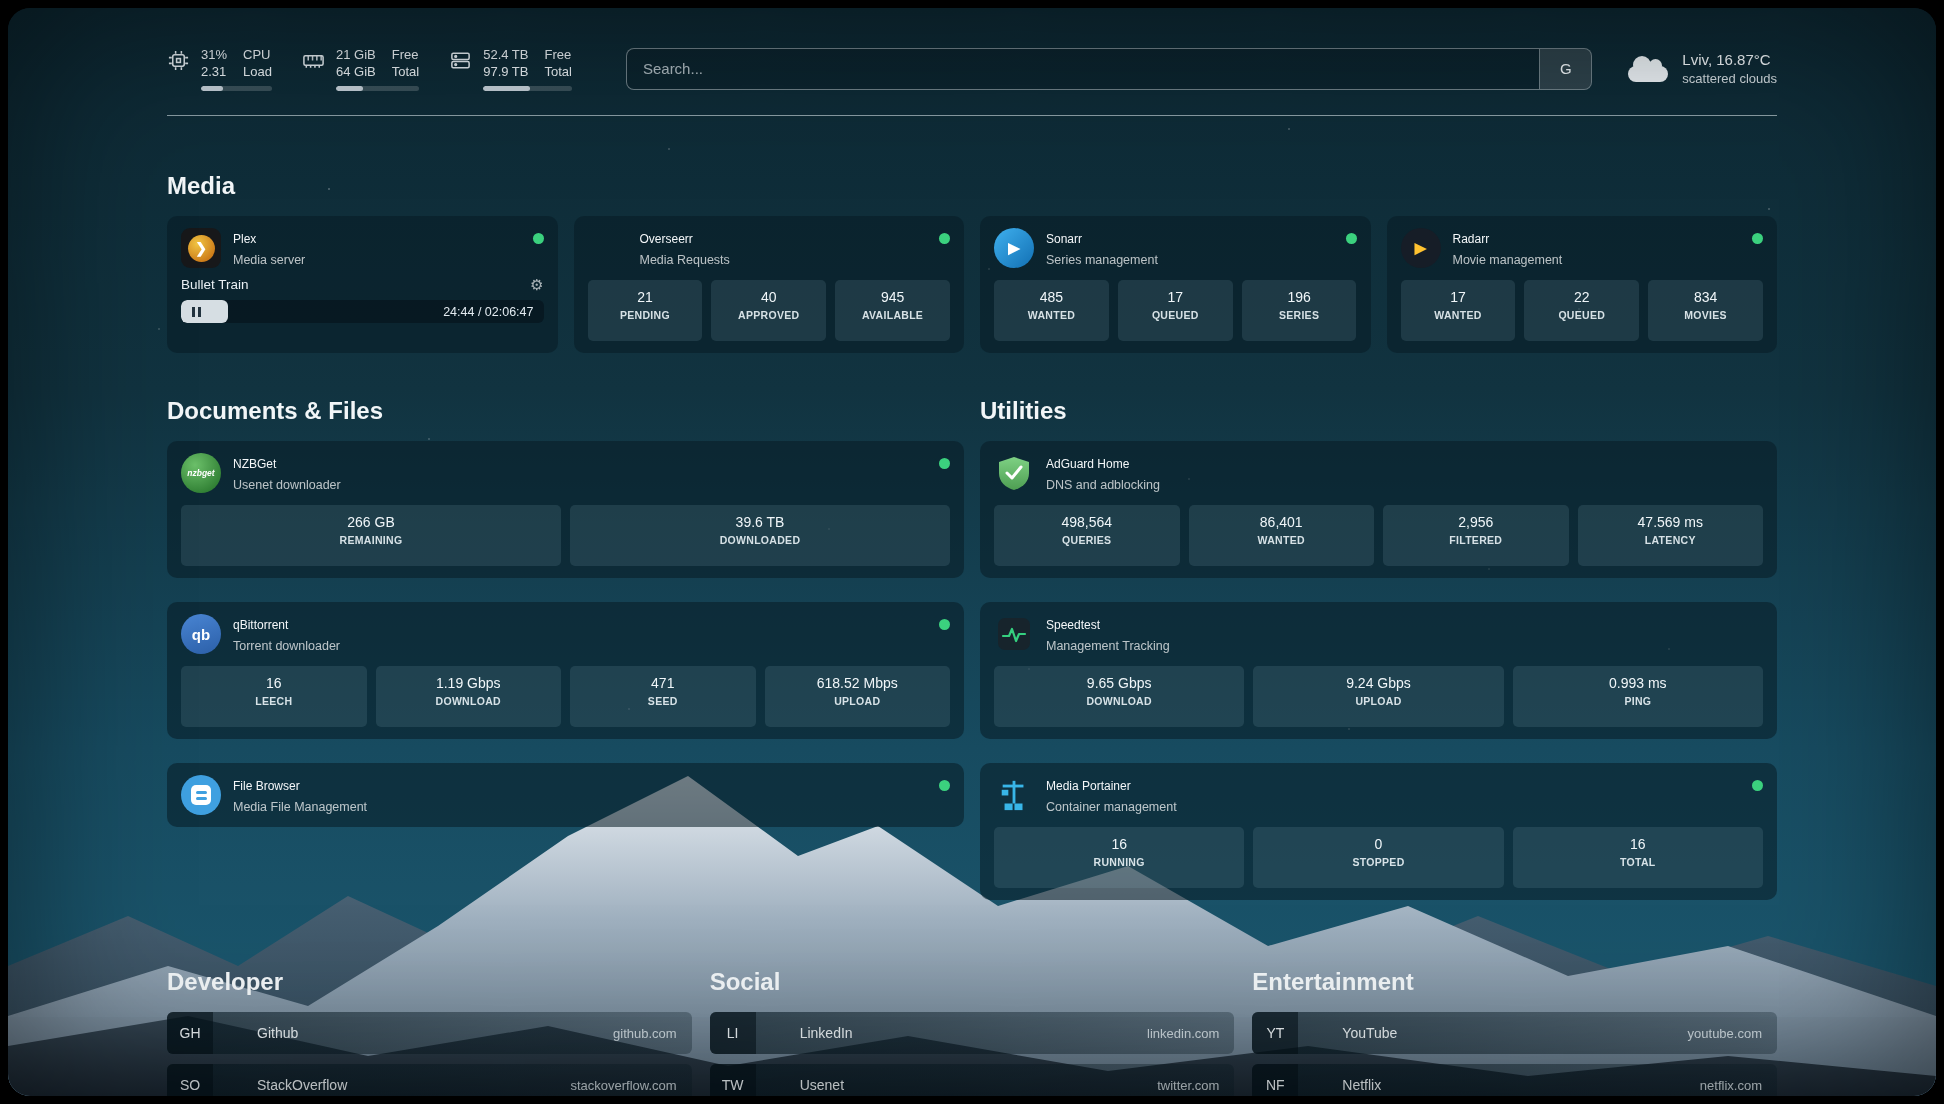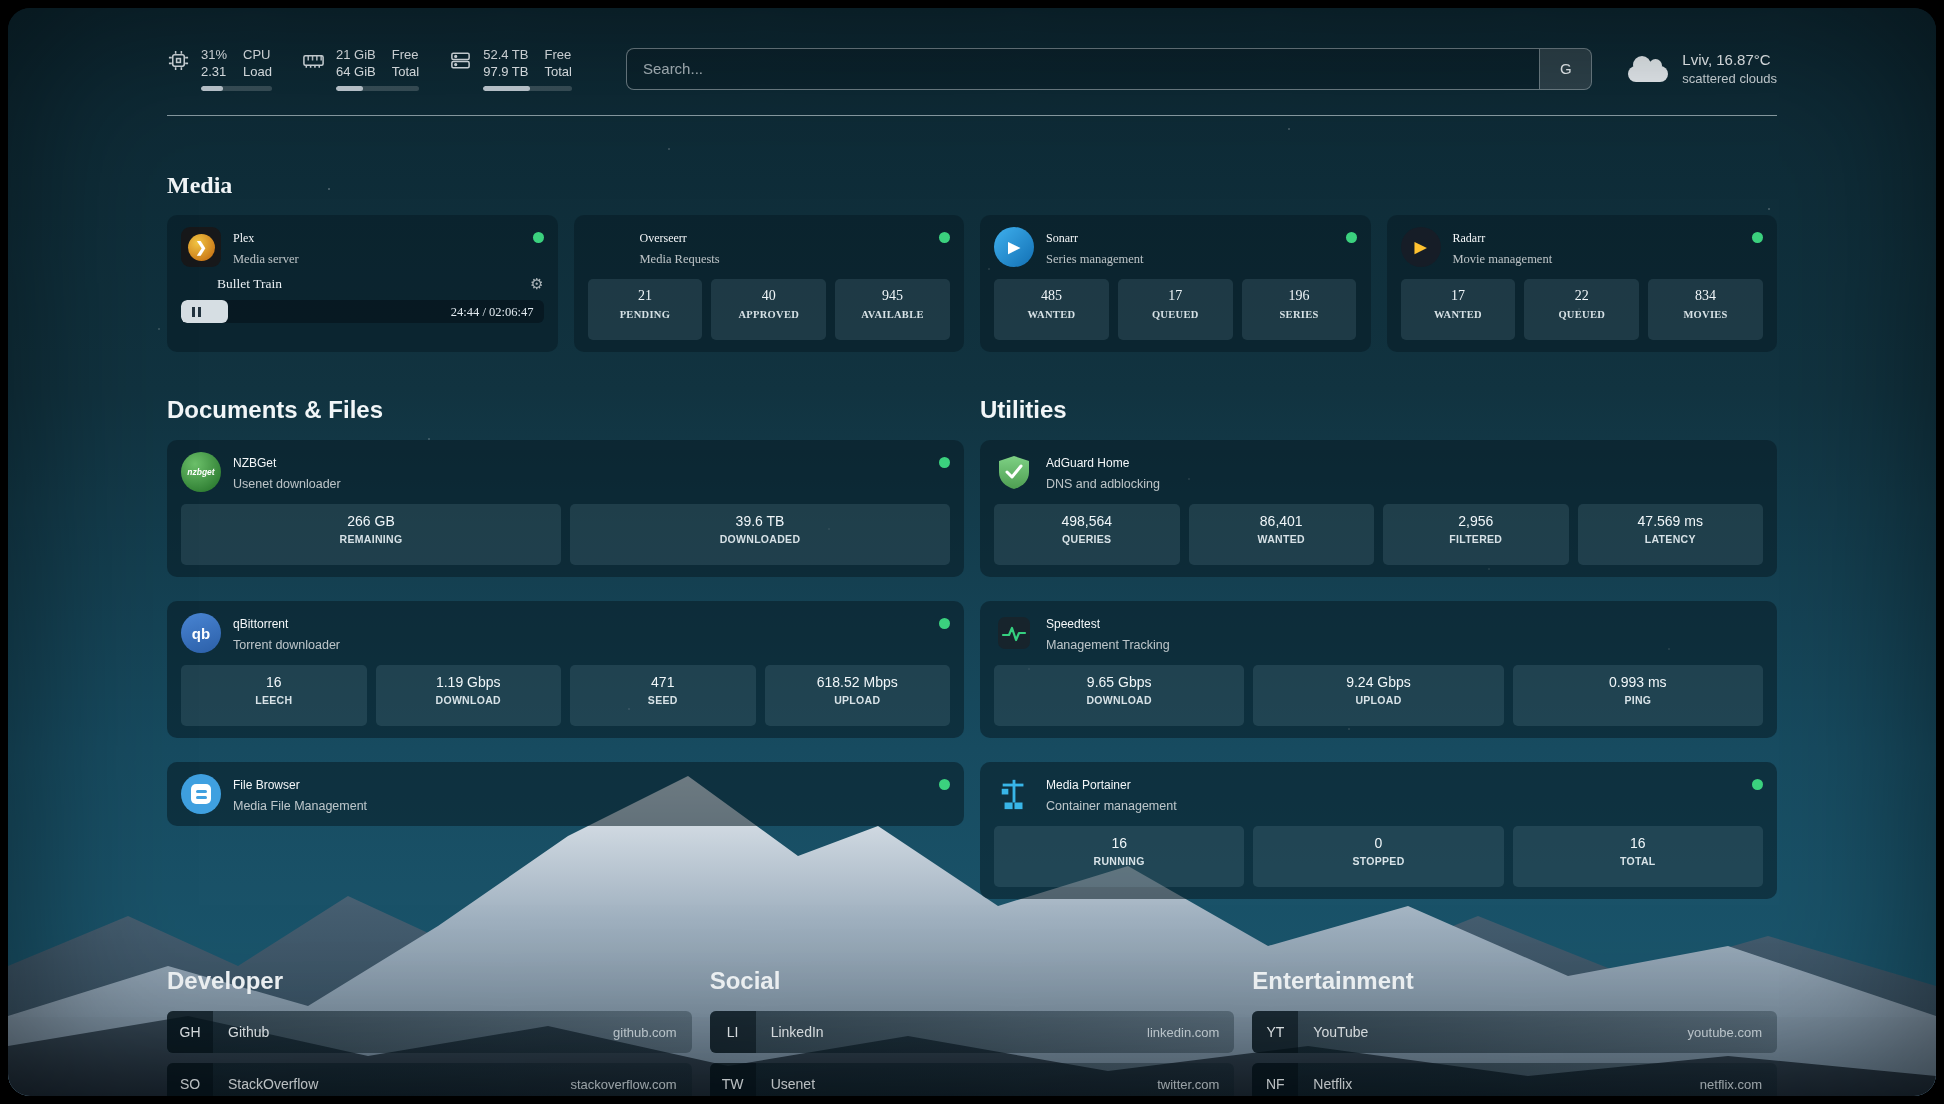--- a/index.html
+++ b/index.html
@@ -50,21 +50,21 @@
                    border-radius:50%; background:#e9eff3; }
   .cloud::after { content:""; position:absolute; right:6px; top:-7px; width:13px; height:13px;
                   border-radius:50%; background:#e9eff3; }
   .weather-loc { font-size:15px; color:#f0f5f8; line-height:20px; }
   .weather-cond { font-size:13px; color:rgba(240,246,249,.85); line-height:17px; }
 
   .divider { margin-top:24px; height:1px; background:rgba(222,233,239,.6); border:0; }
 
   
   .section-title { font-size:24px; font-weight:600; color:#f2f6f8; }
-  .media-section { margin-top:56px;font-family:Liberation Serif, serif; }
+  .media-section { margin-top:56px; }
   .media-grid { display:grid; grid-template-columns:repeat(4,1fr); gap:16px; margin-top:16px; }
 
   .card { background:rgba(7,27,37,.55); border-radius:10px; padding:12px 14px; cursor:pointer; }
   .card-head { display:flex; align-items:center; gap:12px; }
   .svc-icon { width:40px; height:40px; border-radius:9px; display:flex; align-items:center;
               justify-content:center; flex:none; font-weight:700; }
   .svc-text { min-width:0; }
   .svc-name { font-size:12px; font-weight:500; color:#f4f7f9; line-height:21px; }
   .svc-sub  { font-size:12.5px; color:rgba(255,255,255,.72); line-height:16px; margin-top:2px; }
   .dot { width:11px; height:11px; border-radius:50%; background:#3bd17e; margin-left:auto;
@@ -74,21 +74,21 @@
   .stat-val { font-size:14px; color:#f0f6f9; line-height:18px; white-space:nowrap; }
   .stat-lab { font-size:10.5px; font-weight:700; letter-spacing:.3px; color:rgba(240,248,252,.88);
               line-height:13px; margin-top:3px; }
 
   
   .plex-ic { background:#17181a; }
   .plex-circle { width:27px; height:27px; border-radius:50%;
                  background:radial-gradient(circle at 35% 32%, #f2c644, #cc7b19 75%);
                  display:flex; align-items:center; justify-content:center;
                  color:#fff; font-size:14px; font-weight:700; }
-  .plex-title-row { display:flex; align-items:center; justify-content:space-between; margin-top:9px;margin-left:36px; }
+  .plex-title-row { display:flex; align-items:center; justify-content:space-between; margin-top:9px; }
   .plex-title { font-size:13.5px; color:#e9eff3; }
   .gear-icon { font-size:15px; color:rgba(255,255,255,.65); cursor:pointer; line-height:1; }
   .plex-bar { position:relative; height:23px; background:rgba(6,20,28,.7); border-radius:6px;
               margin-top:8px; overflow:hidden; }
   .plex-fill { height:100%; min-width:46px; background:#d6dee3; border-radius:6px;
                display:flex; align-items:center; }
   .pause-icon { display:flex; gap:3px; margin-left:11px; cursor:pointer; }
   .pause-icon i { width:3px; height:10px; background:#22333f; display:block; }
   .plex-time { position:absolute; right:10px; top:50%; transform:translateY(-50%);
                font-size:12.5px; color:#e2eaf0; }
@@ -110,21 +110,21 @@
 
   
   .two-col { margin-top:44px; display:grid; grid-template-columns:1fr 1fr; gap:16px; align-items:start; }
   .col .card { margin-top:16px; }
   .col .card + .card { margin-top:24px; }
 
   
   .bookmarks { margin-top:68px; display:grid; grid-template-columns:1fr 1fr 1fr; gap:18px; align-items:start; }
   .bm-row { display:flex; align-items:center; height:42px; margin-top:10px; border-radius:6px;
             overflow:hidden; cursor:pointer;
-            background:linear-gradient(90deg, rgba(7,26,35,.62), rgba(7,26,35,.30)); }
+            background:linear-gradient(90deg, rgba(7,26,35,.62), rgba(7,26,35,.30));gap:29px; }
   .bm-col .bm-row:first-of-type { margin-top:16px; }
   .bm-abbr { width:46px; align-self:stretch; display:flex; align-items:center; justify-content:center;
              background:rgba(4,17,24,.55); color:#eef4f7; font-size:14px; flex:none; }
   .bm-name { margin-left:15px; font-size:14px; color:#eef4f7; }
   .bm-url { margin-left:auto; margin-right:15px; font-size:13px; color:rgba(235,245,250,.82); }
 </style>
 </head>
 <body>
 
 <div class="screen">

